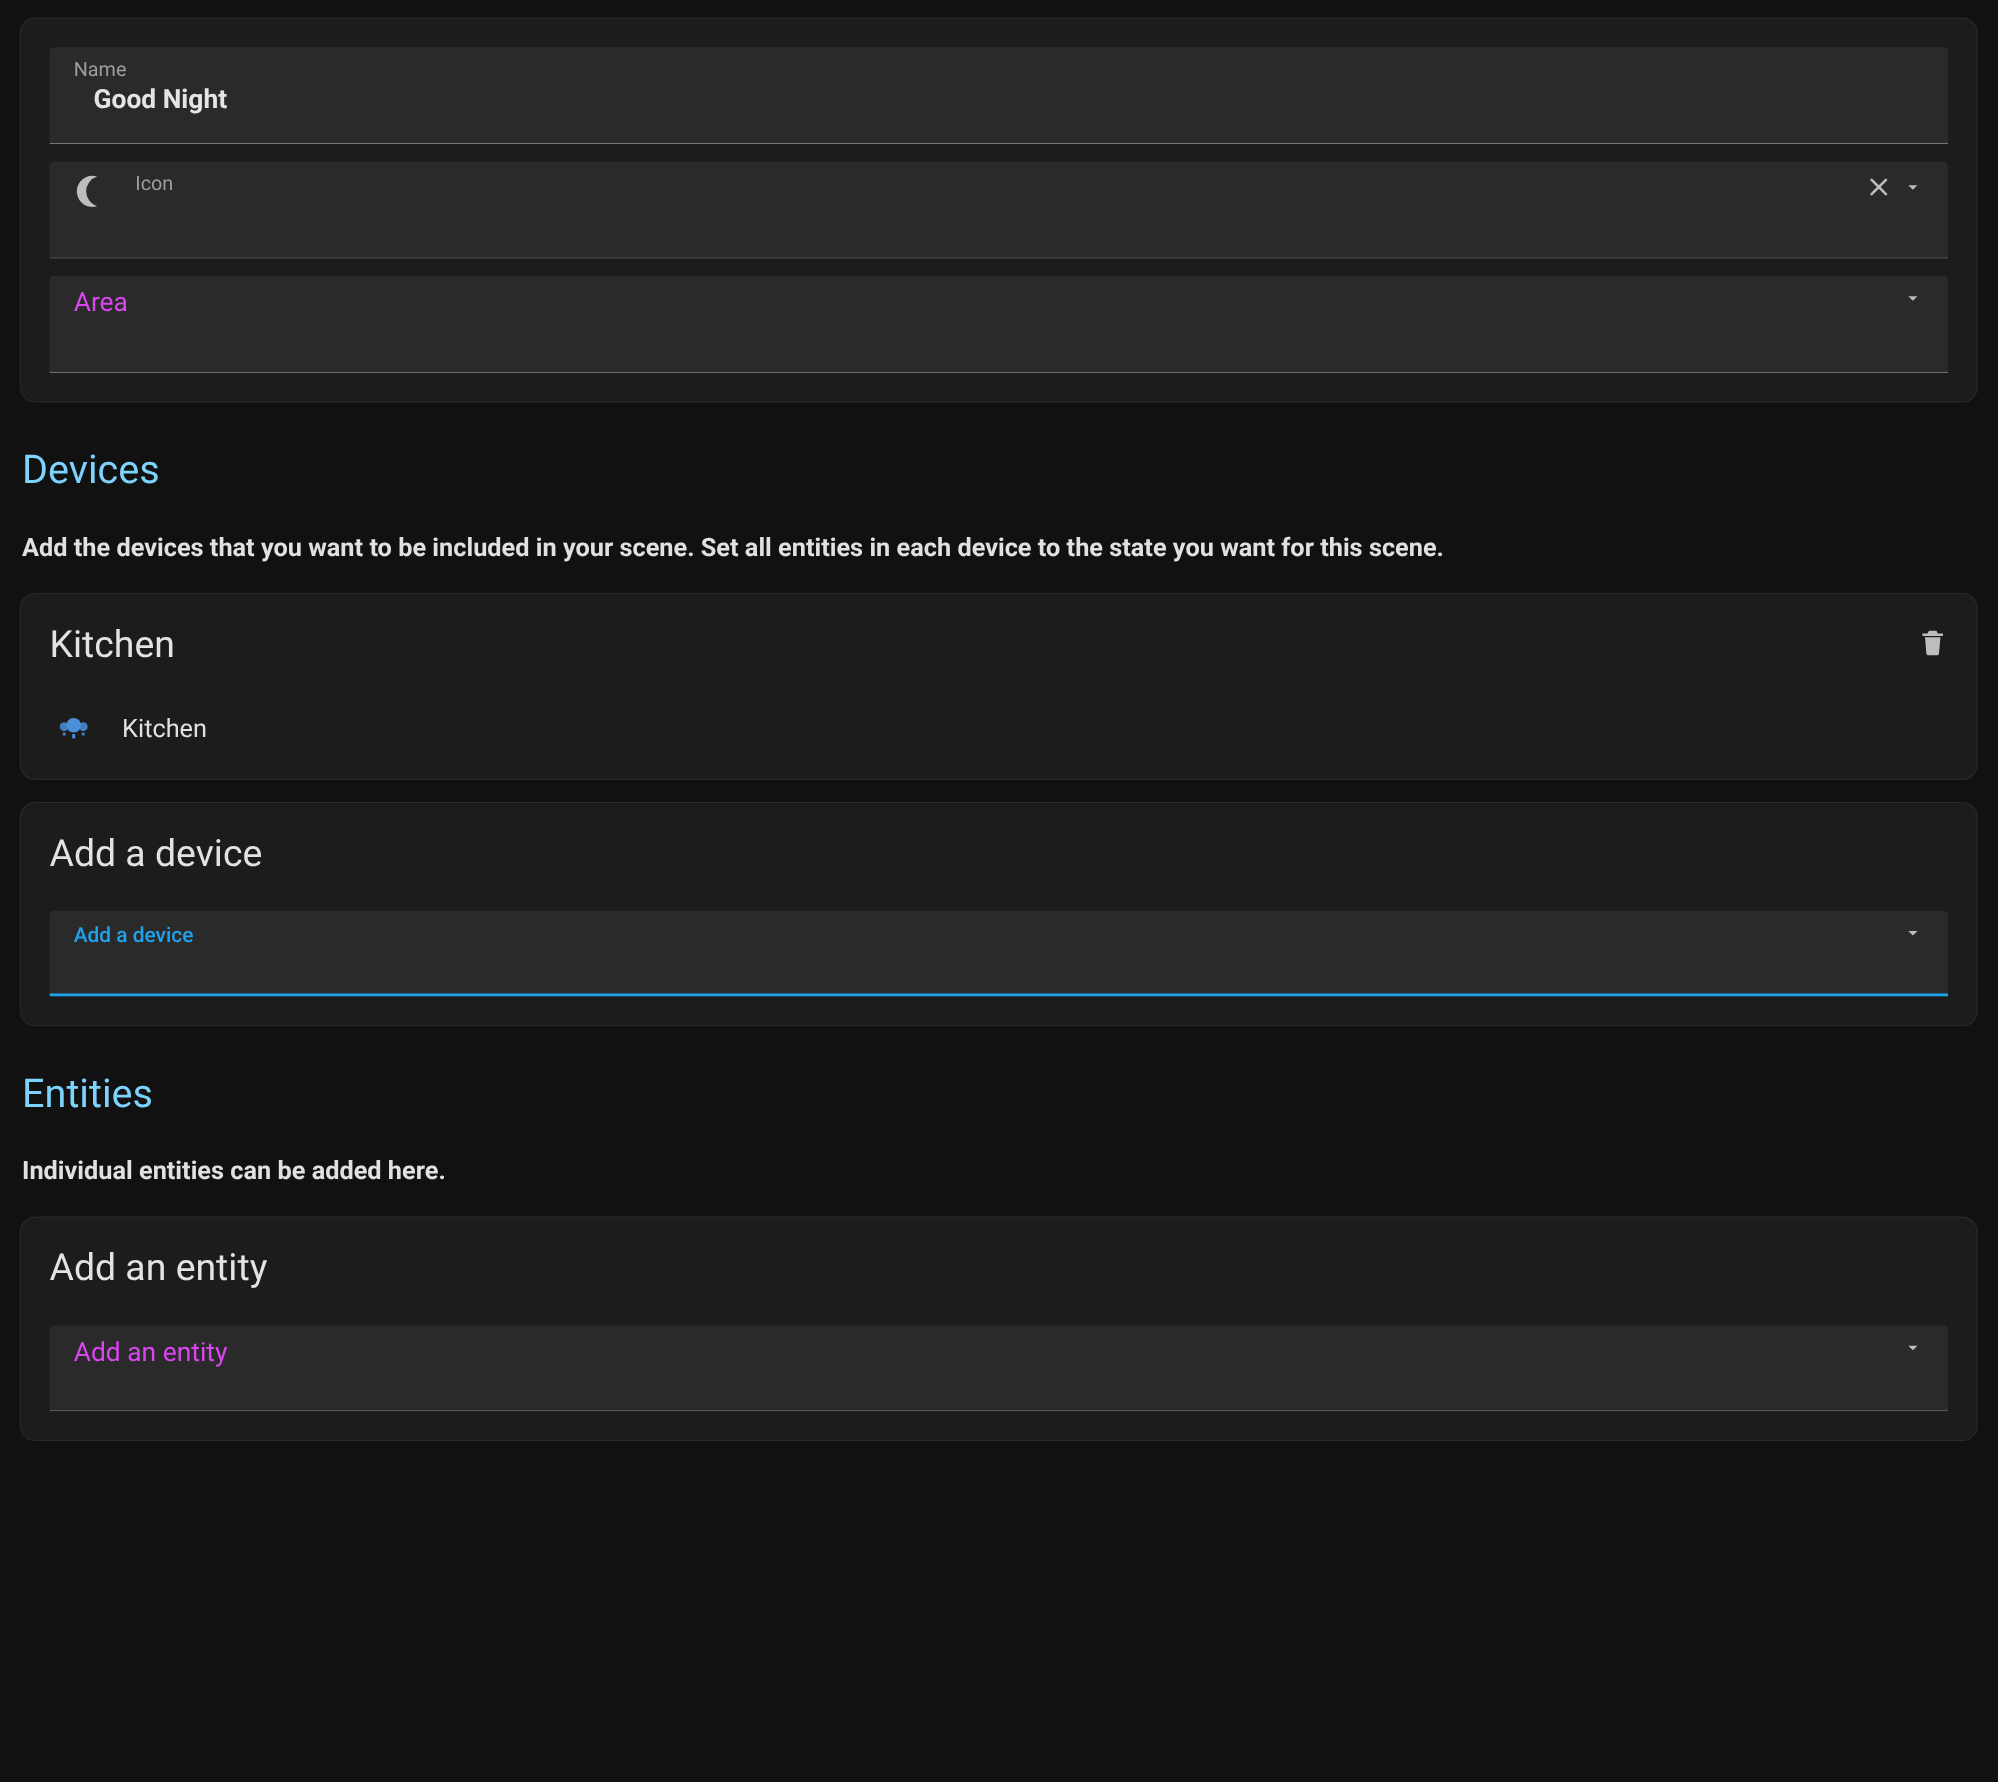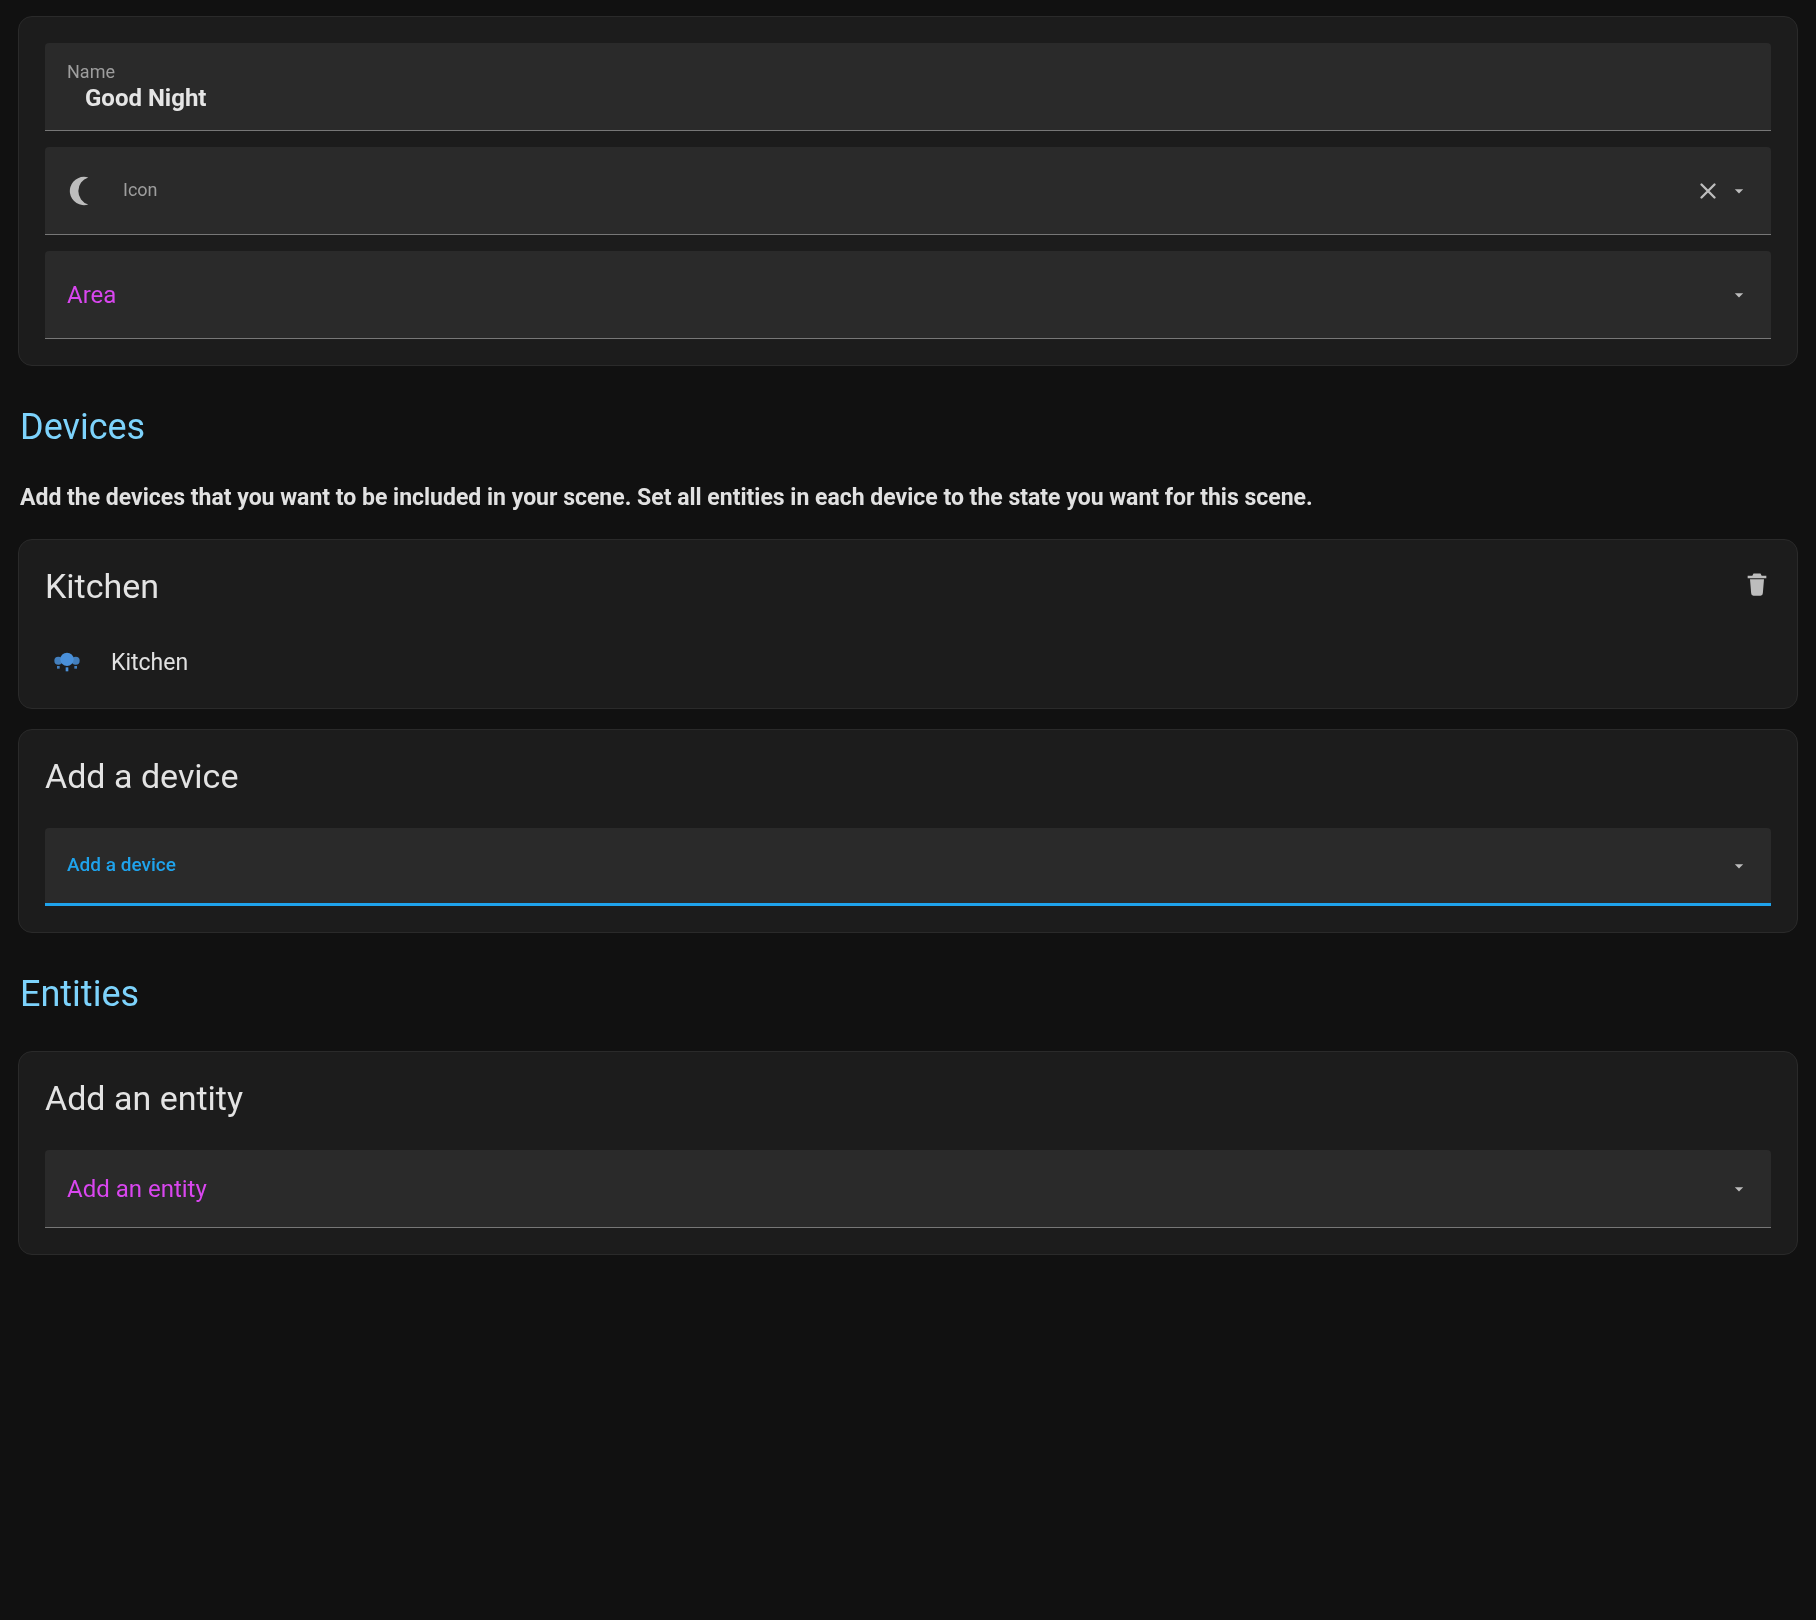--- a/index.html
+++ b/index.html
@@ -22,21 +22,21 @@
   }
   .field {
     background: #2a2a2a;
     border-bottom: 1px solid #777;
     border-radius: 4px 4px 0 0;
     padding: 10px 22px 10px 22px;
     margin-bottom: 16px;
     position: relative;
     min-height: 88px;
     display: flex;
-    align-items: center;
+    align-items: flex-start;
   }
   .field:last-child { margin-bottom: 0; }
   .field-label {
     display: block;
     color: #9e9e9e;
     font-size: 18px;
     margin-bottom: 2px;
   }
   .field-value {
     display: block;
@@ -200,20 +200,21 @@
         <span class="icon-btn">
           <svg width="20" height="20" viewBox="0 0 24 24" fill="currentColor">
               <path d="M7 10l5 5 5-5z"></path>
             </svg>
         </span>
       </div>
     </div>
   </div>
 
   <h2 class="section-heading">Entities</h2>
+  <p class="section-desc">Individual entities can be added here.</p>
 
   <div class="card">
     <h3 class="card-title" style="margin-bottom:32px;">Add an entity</h3>
     <div class="field" style="margin-bottom:0; min-height:78px;">
       <div class="field-content">
         <span class="field-placeholder">Add an entity</span>
       </div>
       <div class="field-icons-trailing">
         <span class="icon-btn">
           <svg width="20" height="20" viewBox="0 0 24 24" fill="currentColor">

